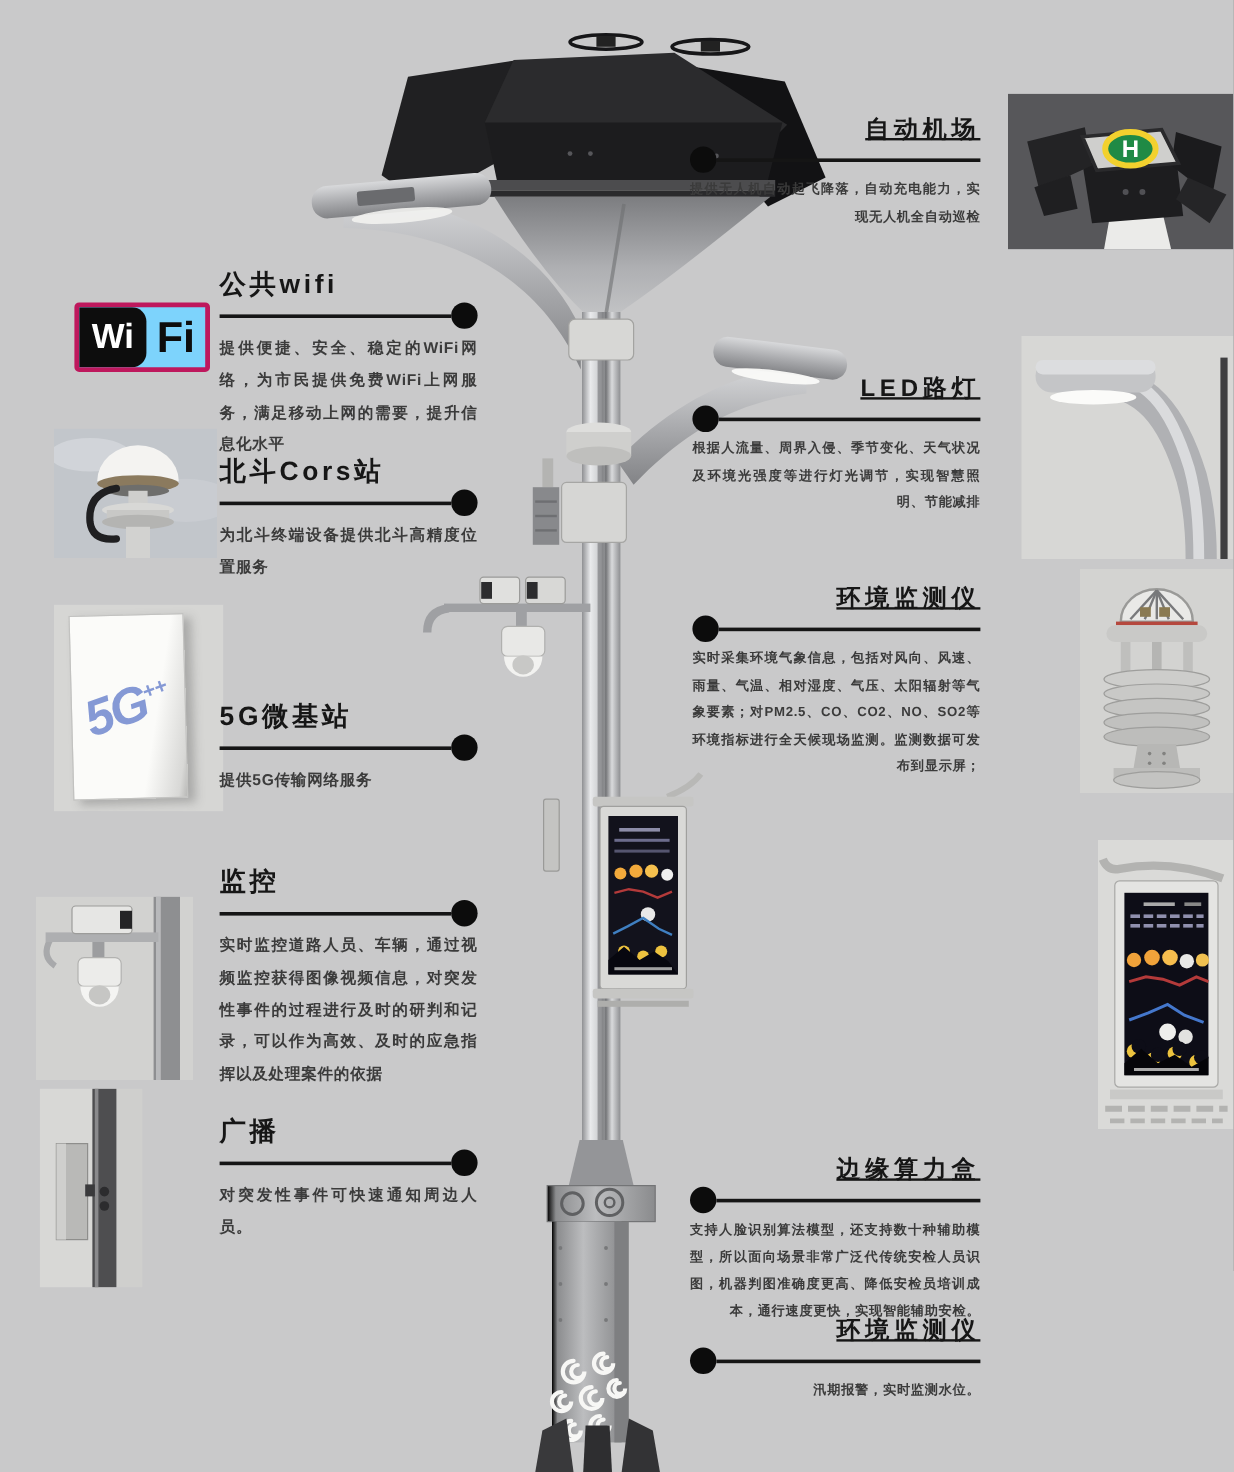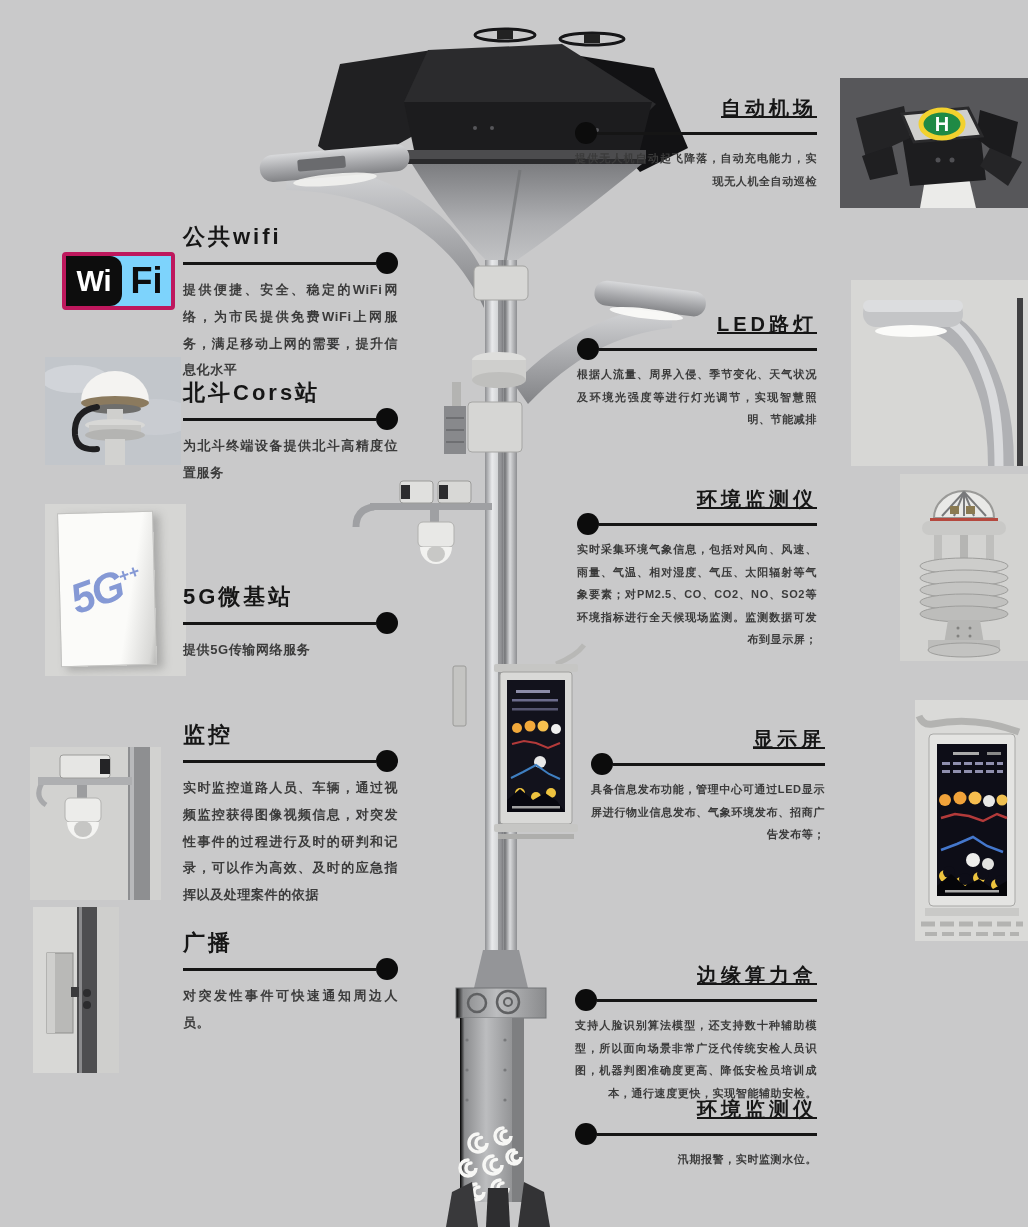--- a/index.html
+++ b/index.html
@@ -288,28 +288,20 @@
 
   <section class="co right" style="right:211px;top:487px;width:240px;">
     <h2>环境监测仪</h2>
     <div class="leader">
         <span class="dot"></span>
         <span class="ln"></span>
       </div>
     <p>实时采集环境气象信息，包括对风向、风速、雨量、气温、相对湿度、气压、太阳辐射等气象要素；对PM2.5、CO、CO2、NO、SO2等环境指标进行全天候现场监测。监测数据可发布到显示屏；</p>
   </section>
 
-  <section class="co right" style="right:203px;top:727px;width:234px;">
-    <h2>显示屏</h2>
-    <div class="leader">
-        <span class="dot"></span>
-        <span class="ln"></span>
-      </div>
-    <p>具备信息发布功能，管理中心可通过LED显示屏进行物业信息发布、气象环境发布、招商广告发布等；</p>
-  </section>
 
   <section class="co right" style="right:211px;top:931px;width:242px;margin-top:32px;">
     <h2>边缘算力盒</h2>
     <div class="leader">
         <span class="dot"></span>
         <span class="ln"></span>
       </div>
     <p>支持人脸识别算法模型，还支持数十种辅助模型，所以面向场景非常广泛代传统安检人员识图，机器判图准确度更高、降低安检员培训成本，通行速度更快，实现智能辅助安检。</p>
   </section>
 

